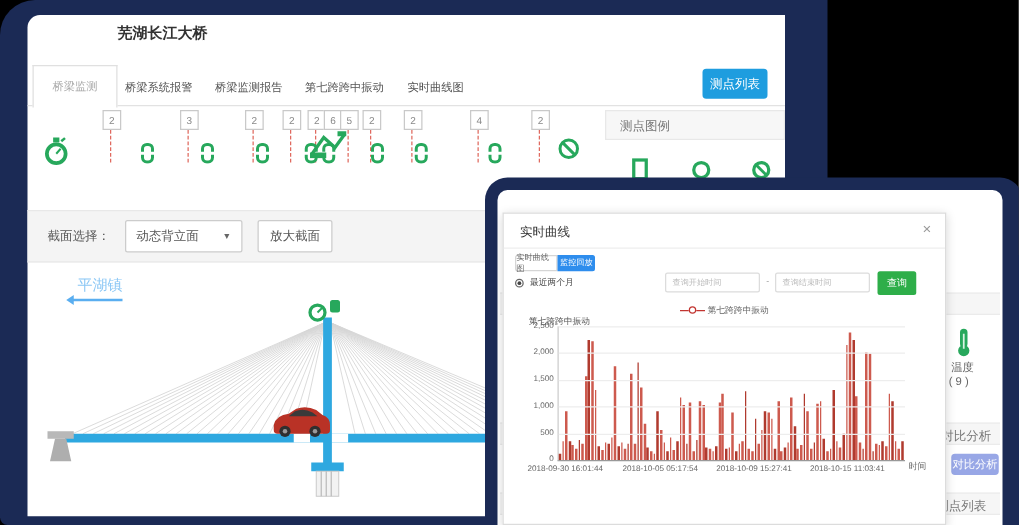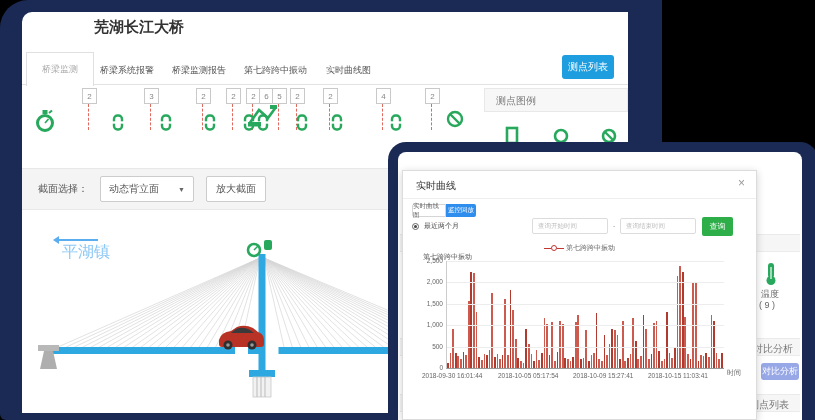--- a/index.html
+++ b/index.html
@@ -3,21 +3,21 @@
 <meta charset="utf-8">
 <style>
   html,body{margin:0;padding:0;}
   body{width:815px;height:420px;position:relative;overflow:hidden;background:#000;
        font-family:"Liberation Sans","DejaVu Sans",sans-serif;}
   .abs{position:absolute;}
   
   #backdrop{left:0;top:0;width:662px;height:420px;background:#1b2a55;border-radius:28px 0 0 6px;z-index:0;}
   
   #back-card{left:22px;top:12px;width:606px;height:401px;background:#fff;border-radius:10px 0 0 0;z-index:1;}
-  #bw-title{left:94px;top:18px;font-size:15px;font-weight:bold;color:#333;z-index:2;}
+  #bw-title{left:94px;top:18px;font-size:12px;font-weight:bold;color:#333;z-index:2;}
   .tabline{left:22px;top:84px;width:606px;height:0;border-top:1px solid #e2e2e2;z-index:2;}
   #tab-active{left:26px;top:52px;width:66px;height:33px;background:#fff;border:1px solid #e0e0e0;border-bottom:none;
       color:#aaa;font-size:9px;display:flex;align-items:center;justify-content:center;z-index:3;}
   .tab-plain{top:64px;font-size:9px;color:#555;z-index:2;}
   #video-btn{left:562px;top:55px;width:52px;height:24px;background:#1e9ddf;border-radius:3px;color:#fff;
       font-size:10px;display:flex;align-items:center;justify-content:center;z-index:2;}
   
   .badge{top:88px;width:13px;height:14px;background:#fff;border:1px solid #c9c9c9;color:#888;font-size:8px;
       display:flex;align-items:center;justify-content:center;z-index:2;}
   .dashline{top:104px;width:0;height:26px;border-left:1px dashed #e06a5f;z-index:2;}
@@ -28,21 +28,21 @@
   #bw-legend-title{left:496px;top:94px;font-size:10px;color:#777;z-index:3;}
   
   #sec-band{left:22px;top:168px;width:606px;height:42px;background:#f4f4f4;border-top:1px solid #e8e8e8;
       border-bottom:1px solid #e8e8e8;box-sizing:border-box;z-index:2;}
   #sec-label{left:38px;top:182px;font-size:10px;color:#555;z-index:3;}
   #sec-select{left:100px;top:176px;width:94px;height:26px;background:#fff;border:1px solid #ccc;border-radius:2px;
       box-sizing:border-box;z-index:3;font-size:10px;color:#555;display:flex;align-items:center;padding:0 8px;justify-content:space-between;}
   #sec-zoom-btn{left:206px;top:176px;width:60px;height:26px;background:#fff;border:1px solid #ccc;border-radius:2px;
       box-sizing:border-box;z-index:3;font-size:10px;color:#555;display:flex;align-items:center;justify-content:center;}
   
-  #bridge-town{left:62px;top:220px;font-size:16px;color:#8bc7f5;z-index:2;margin-top:22px;}
+  #bridge-town{left:62px;top:220px;font-size:12px;color:#8bc7f5;z-index:2;}
   #town-arrow{left:56px;top:239px;width:42px;height:2px;background:#5aaef0;z-index:2;}
   #town-arrow:before{content:"";position:absolute;left:-7px;top:-3px;border:4px solid transparent;border-right:6px solid #5aaef0;}
   #bridge-svg{left:22px;top:214px;z-index:2;}
   
   #front-frame{left:388px;top:142px;width:430px;height:278px;background:#1b2a55;border-radius:18px 18px 0 0;z-index:10;}
   #front-inner{left:398px;top:152px;width:404px;height:268px;background:#fff;border-radius:8px 8px 0 0;z-index:11;}
   .fband{left:400px;width:400px;height:18px;background:#f6f6f6;border-top:1px solid #ebebeb;border-bottom:1px solid #ebebeb;
       box-sizing:border-box;z-index:12;}
   .fband span{position:absolute;top:3px;font-size:10px;color:#777;}
   #temp-icon{left:764px;top:262px;z-index:12;}

